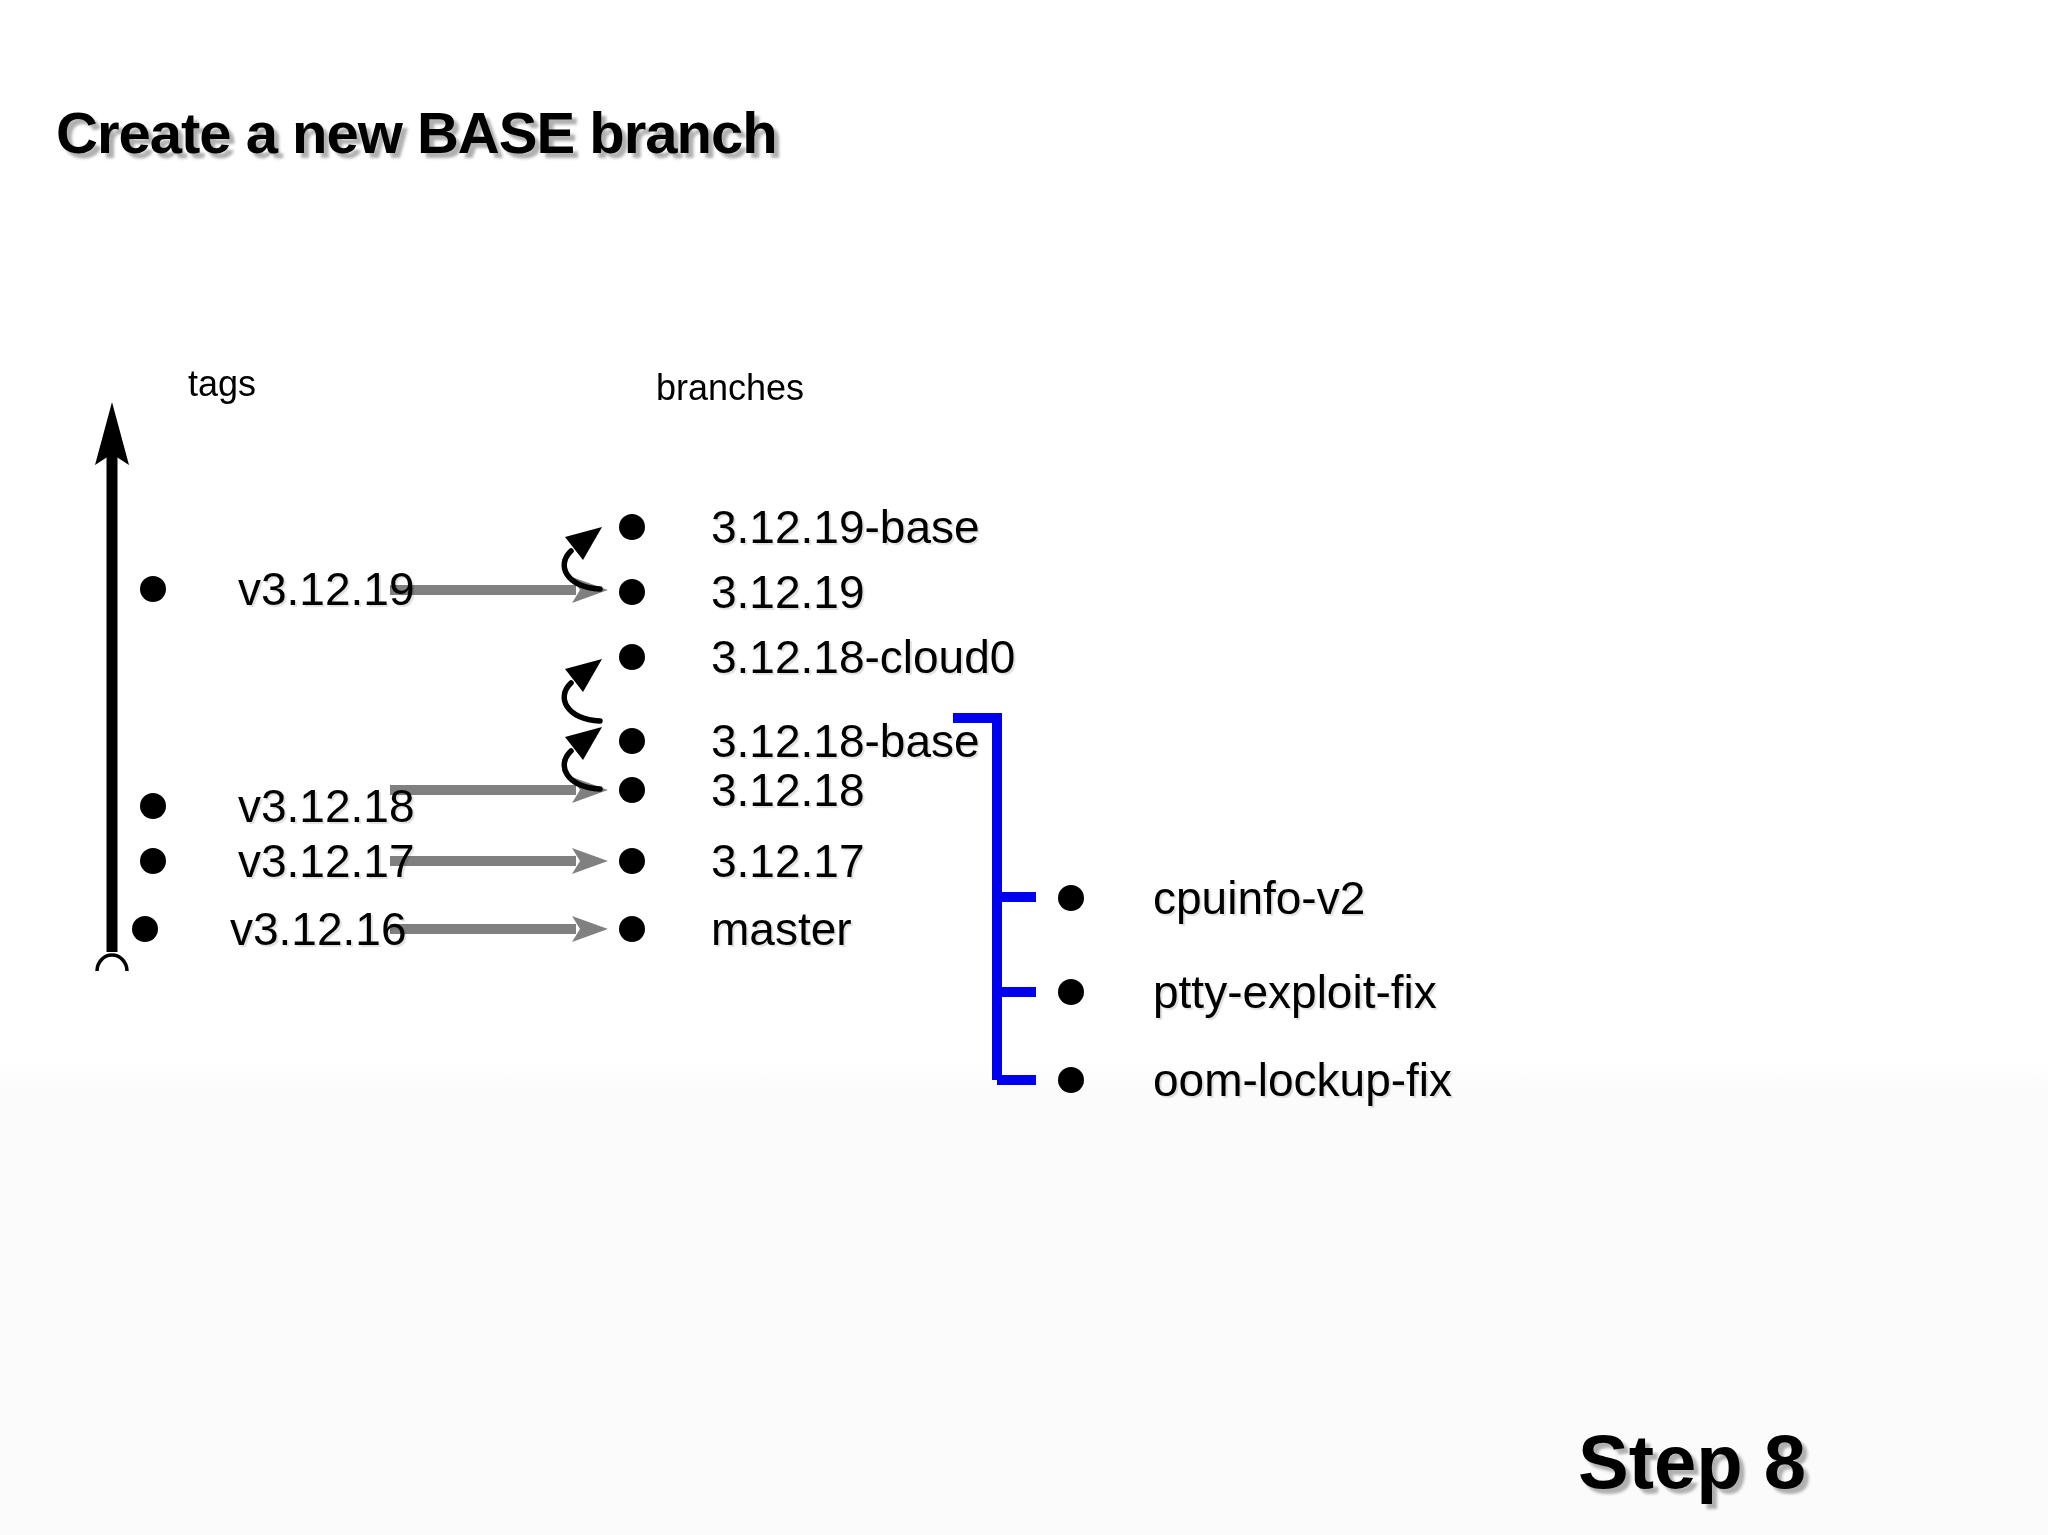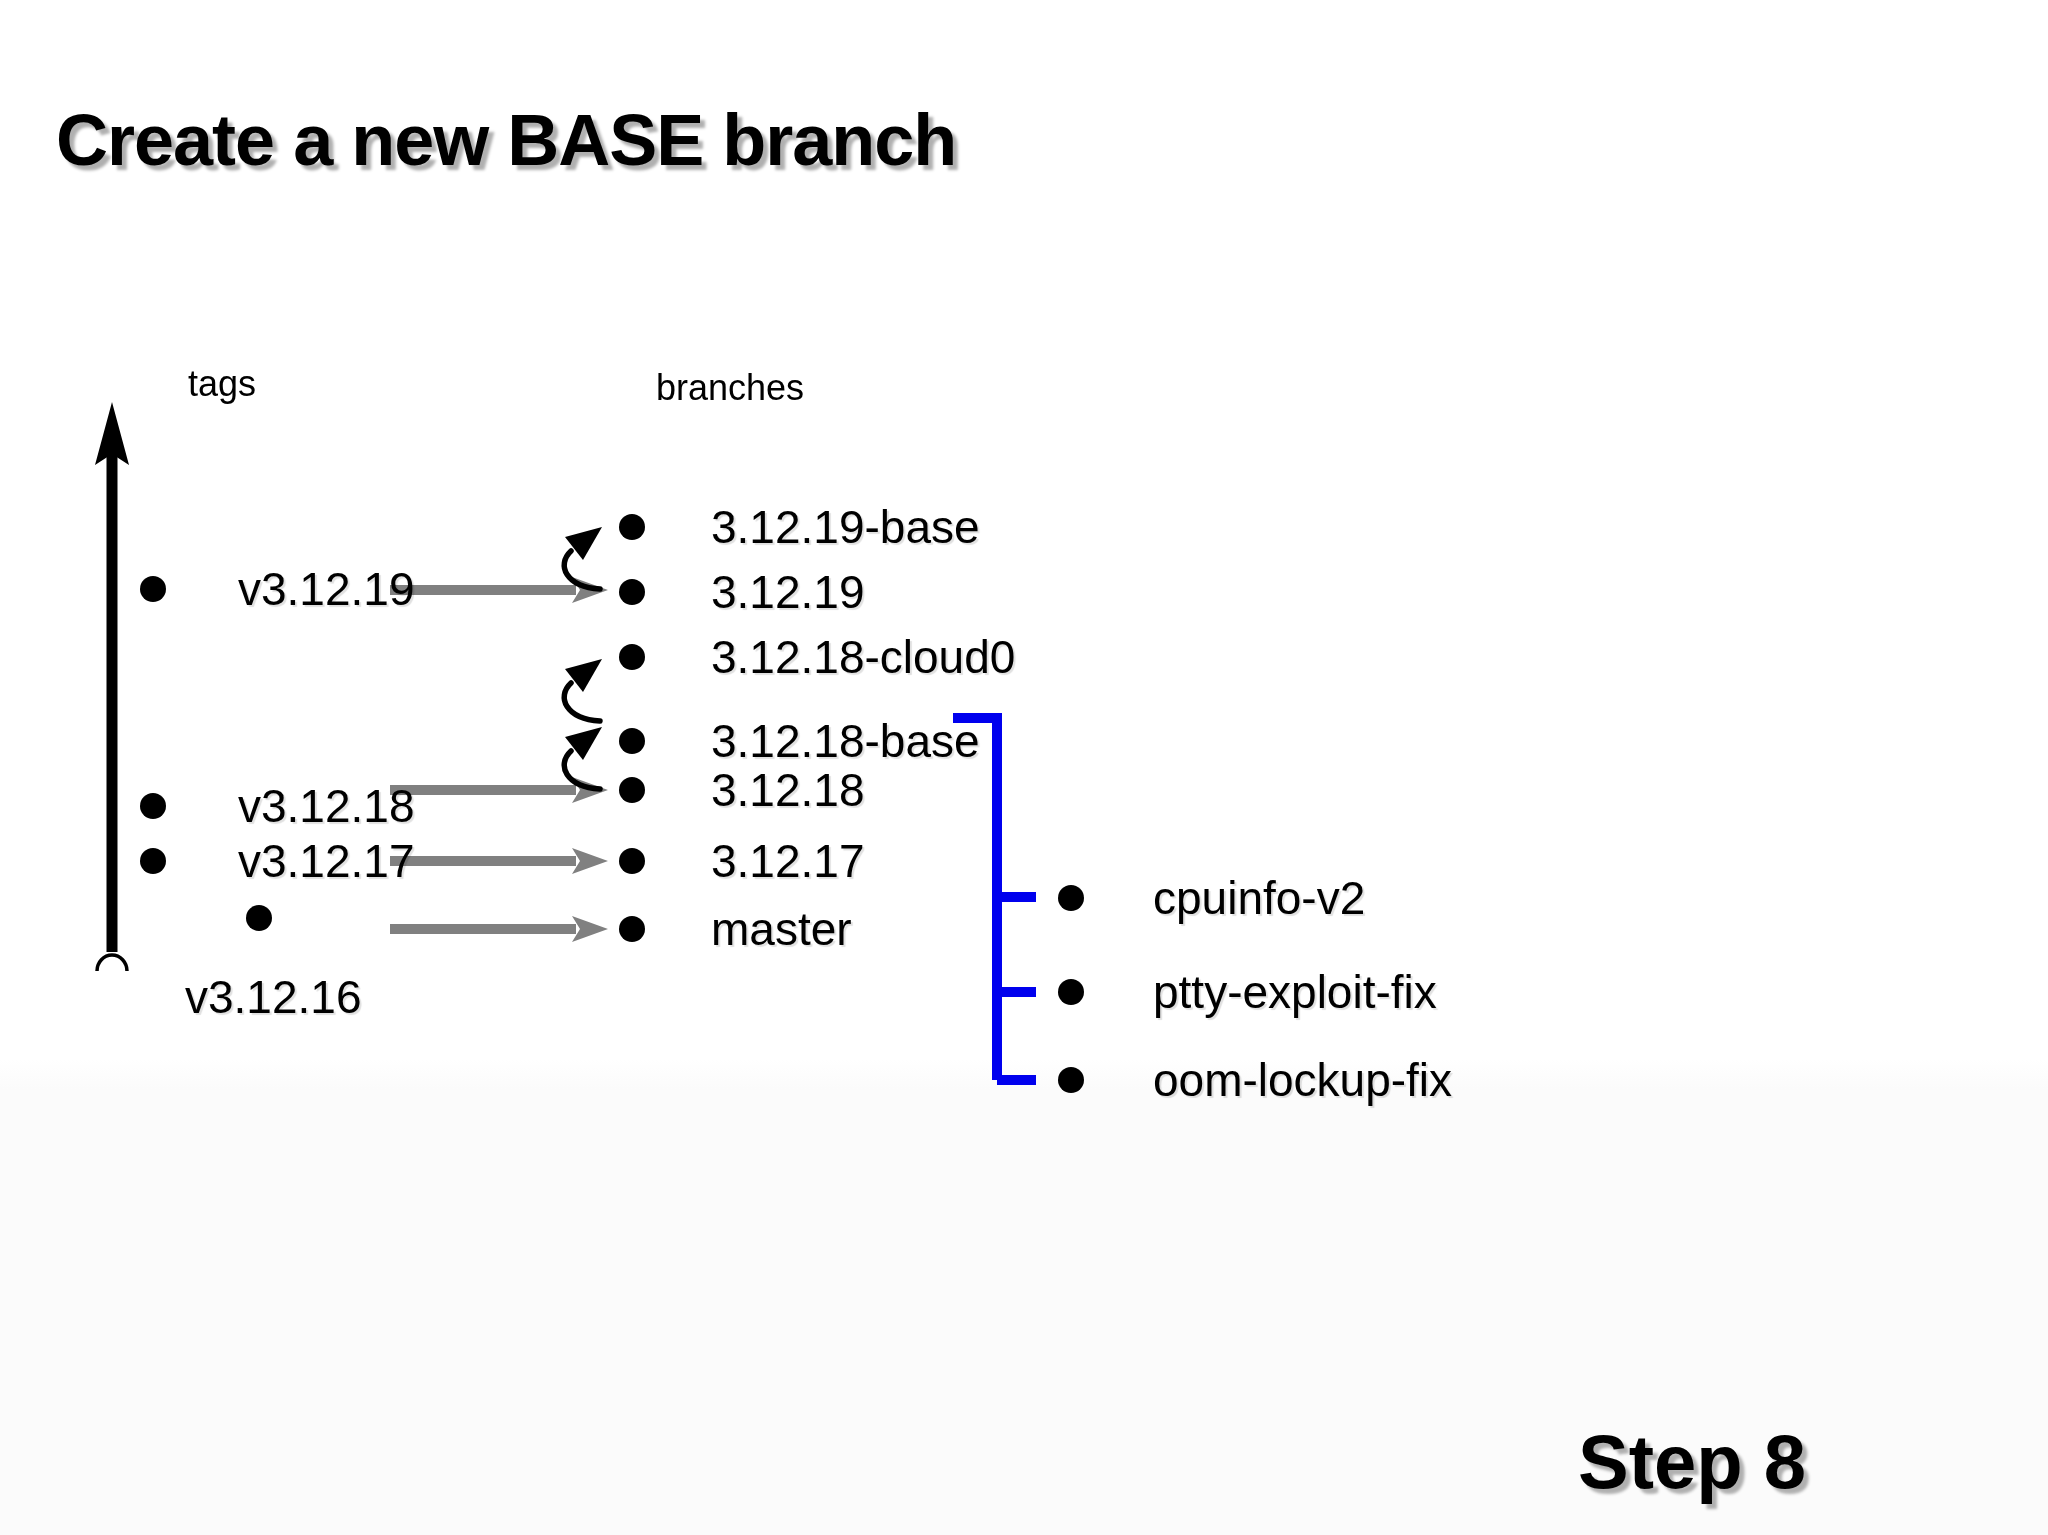--- a/index.html
+++ b/index.html
@@ -18,21 +18,21 @@
     background:#fff;
   }
   .stage{
     position:relative;
     width:2048px;height:1535px;
     overflow:hidden;
     background:linear-gradient(180deg,var(--bg_top) 0%,var(--bg_top) 69%,var(--bg_bottom) 71%,var(--bg_bottom) 100%);
   }
   .page-title{
     position:absolute;left:56px;top:104px;
-    font-size:72px;font-weight:bold;line-height:1;
+    font-size:58px;font-weight:bold;line-height:1;
     letter-spacing:-1px;
     text-shadow:5px 5px 3px var(--shadow_gray);
     white-space:nowrap;
   }
   .col-label{
     position:absolute;
     font-size:36px;line-height:1;white-space:nowrap;
   }
   .tags-label{left:188px;top:366px;}
   .branches-label{left:656px;top:370px;}
@@ -135,21 +135,21 @@
     <span class="lbl">v3.12.19</span>
   </div>
   <div class="row tag-row" style="left:140px;top:782px;">
     <span class="dot"></span>
     <span class="lbl">v3.12.18</span>
   </div>
   <div class="row tag-row" style="left:140px;top:837px;">
     <span class="dot"></span>
     <span class="lbl">v3.12.17</span>
   </div>
-  <div class="row tag-row" style="left:156px;top:905px;flex-direction:column;">
+  <div class="row tag-row" style="left:132px;top:905px;">
     <span class="dot"></span>
     <span class="lbl">v3.12.16</span>
   </div>
 
   <div class="row branch-row" style="left:619px;top:503px;">
     <span class="dot"></span>
     <span class="lbl">3.12.19-base</span>
   </div>
   <div class="row branch-row" style="left:619px;top:568px;">
     <span class="dot"></span>

